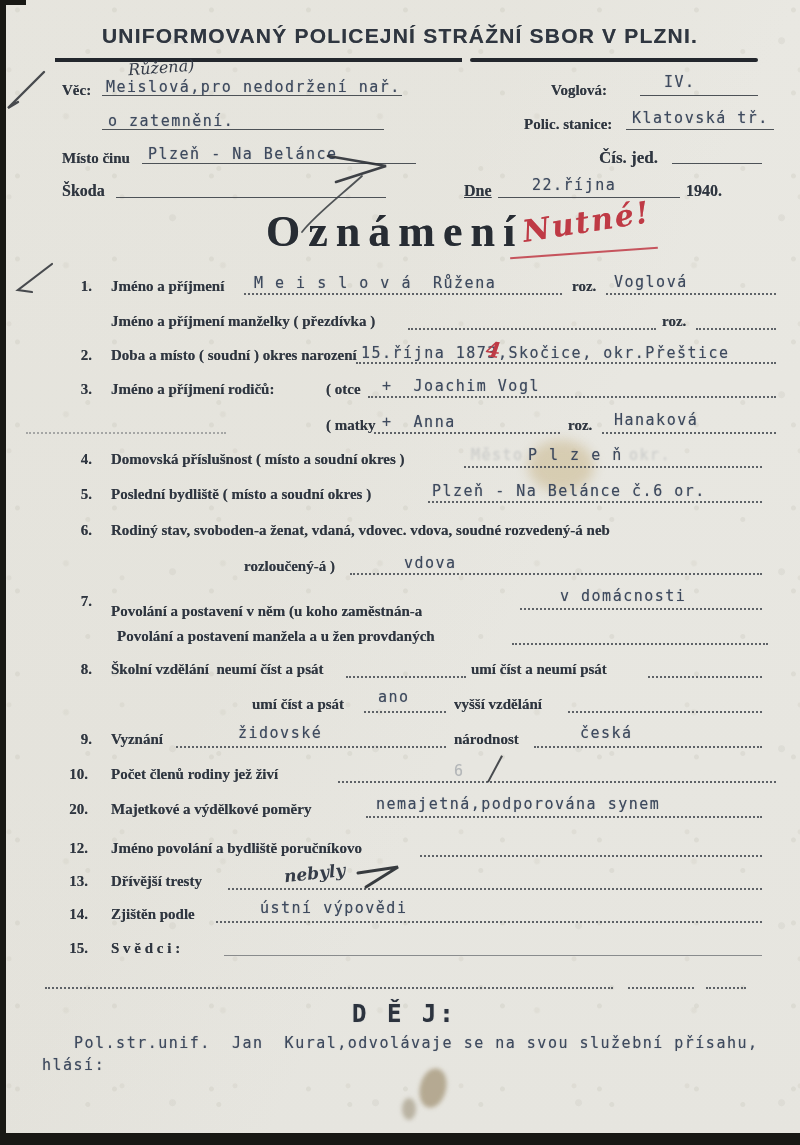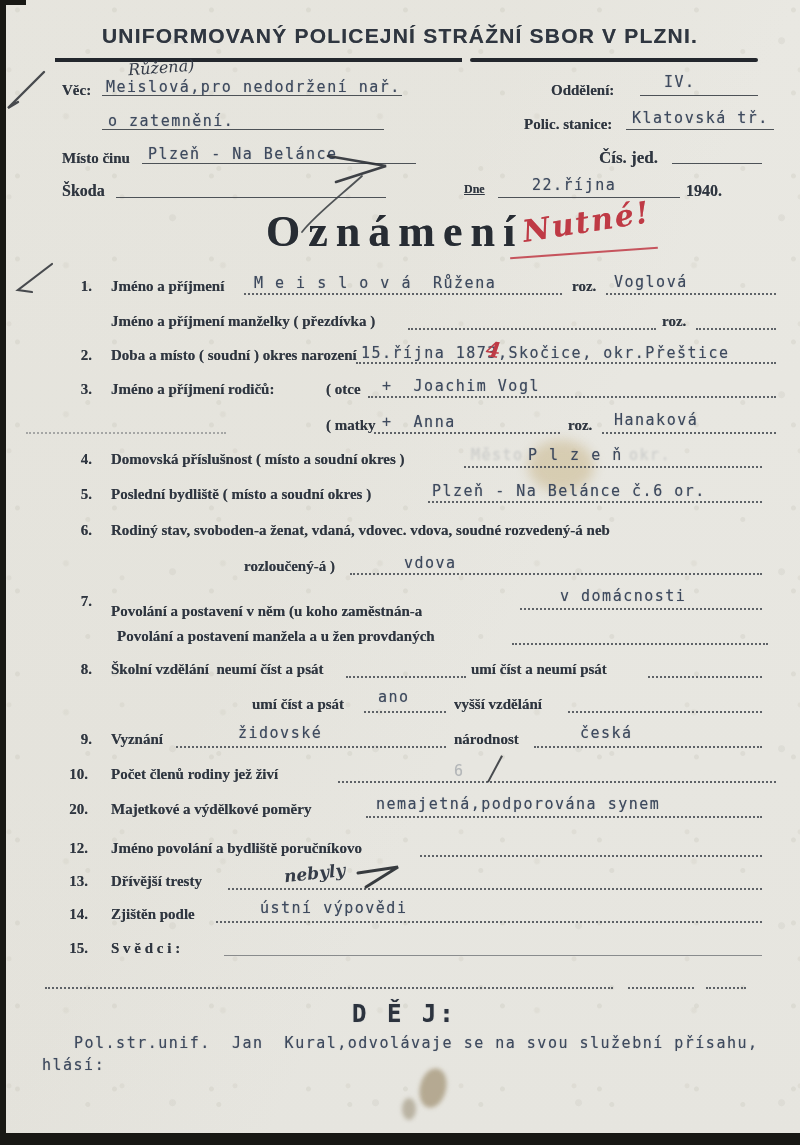--- a/index.html
+++ b/index.html
@@ -48,21 +48,21 @@
 
   <svg style="left:4px;top:70px;" width="44" height="46" viewBox="0 0 44 46">
     <path d="M40 2 L4 38 L14 32" fill="none" stroke="#2b2f35" stroke-width="2.4" stroke-linecap="round" opacity=".85"></path>
   </svg>
 
   <div class="hw" style="left:128px;top:58px;transform:rotate(-4deg);font-size:16px;">Růžena)</div>
   <div class="r" style="top:78px;">
     <span class="p" style="left:46px;top:4px;">Věc:</span>
     <div class="s" style="left:86px;top:-2px;width:300px;"></div>
     <span class="t" style="left:90px;top:0;">Meislová,pro nedodržení nař.</span>
-    <span class="p" style="left:535px;top:4px;">Oddělení:</span>
+    <span class="p" style="left:535px;top:4px;">Voglová:</span>
     <div class="s" style="left:624px;top:-2px;width:118px;"></div>
     <span class="t" style="left:648px;top:-5px;">IV.</span>
   </div>
 
   <div class="r" style="top:112px;">
     <div class="s" style="left:86px;top:-2px;width:282px;"></div>
     <span class="t" style="left:92px;top:0;">o zatemnění.</span>
     <span class="p" style="left:508px;top:4px;">Polic. stanice:</span>
     <div class="s" style="left:610px;top:-2px;width:148px;"></div>
     <span class="t" style="left:616px;top:-3px;">Klatovská tř.</span>
@@ -77,21 +77,21 @@
   </div>
 
   <svg style="left:300px;top:138px;" width="120" height="100" viewBox="0 0 120 100">
     <path d="M28 18 L86 28 L36 44" fill="none" stroke="#2b2f35" stroke-width="2.6" stroke-linecap="round" opacity=".9"></path>
     <path d="M62 38 C 40 58, 14 78, 2 94" fill="none" stroke="#2b2f35" stroke-width="1.8" stroke-linecap="round" opacity=".8"></path>
   </svg>
 
   <div class="r" style="top:180px;">
     <span class="p" style="left:46px;top:2px;font-size:16px;">Škoda</span>
     <div class="s" style="left:100px;top:-2px;width:270px;"></div>
-    <span class="p" style="left:448px;top:2px;font-size:12px;text-decoration:underline;">Dne</span>
+    <span class="p" style="left:448px;top:2px;font-size:16px;text-decoration:underline;">Dne</span>
     <div class="s" style="left:482px;top:-2px;width:182px;"></div>
     <span class="t" style="left:516px;top:-4px;">22.října</span>
     <span class="p" style="left:670px;top:2px;font-size:16px;">1940.</span>
   </div>
 
   <div class="p" style="left:266px;top:206px;font-size:44px;letter-spacing:8px;color:#272c33;">Oznámení</div>
   <div class="hw red" style="left:522px;top:204px;font-size:30px;font-weight:bold;transform:rotate(-9deg);letter-spacing:2px;">Nutné!</div>
   <div style="position:absolute;left:510px;top:252px;width:148px;height:2.4px;background:#bf3a45;transform:rotate(-4deg);opacity:.85;"></div>
 
   <svg style="left:16px;top:262px;" width="40" height="34" viewBox="0 0 40 34">

